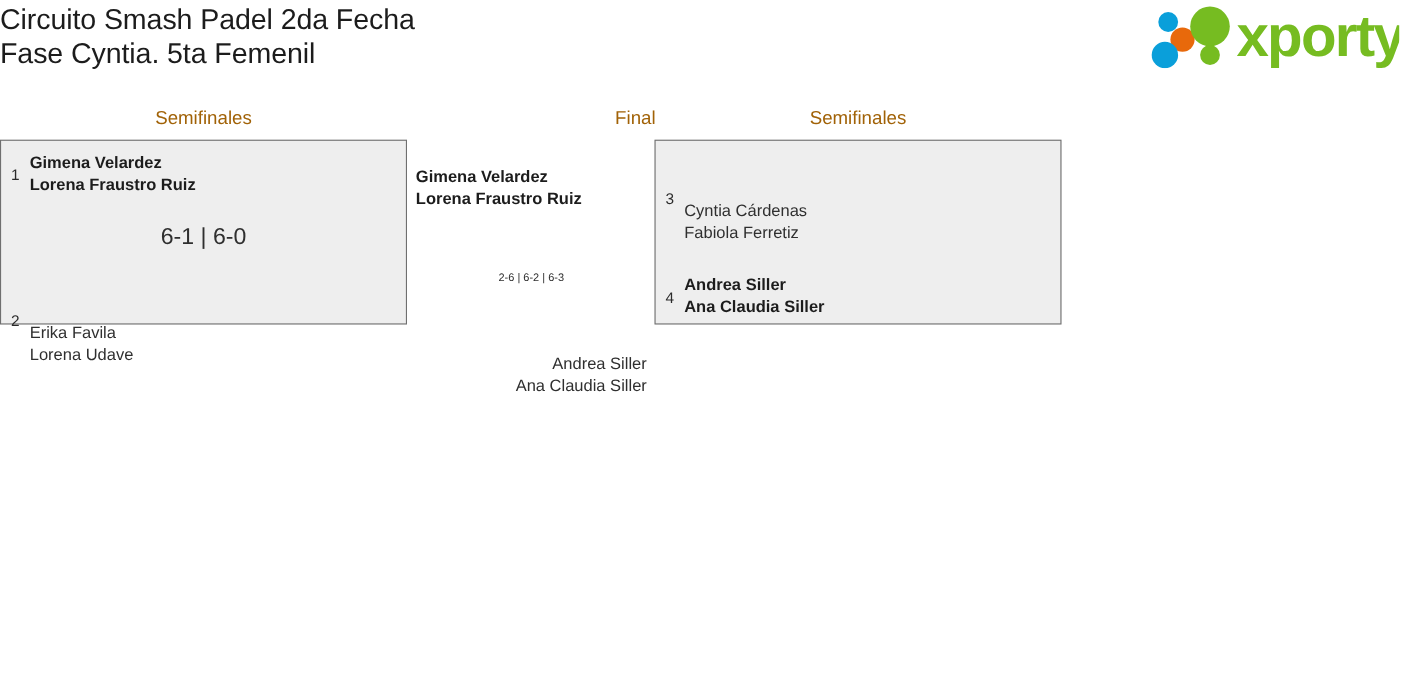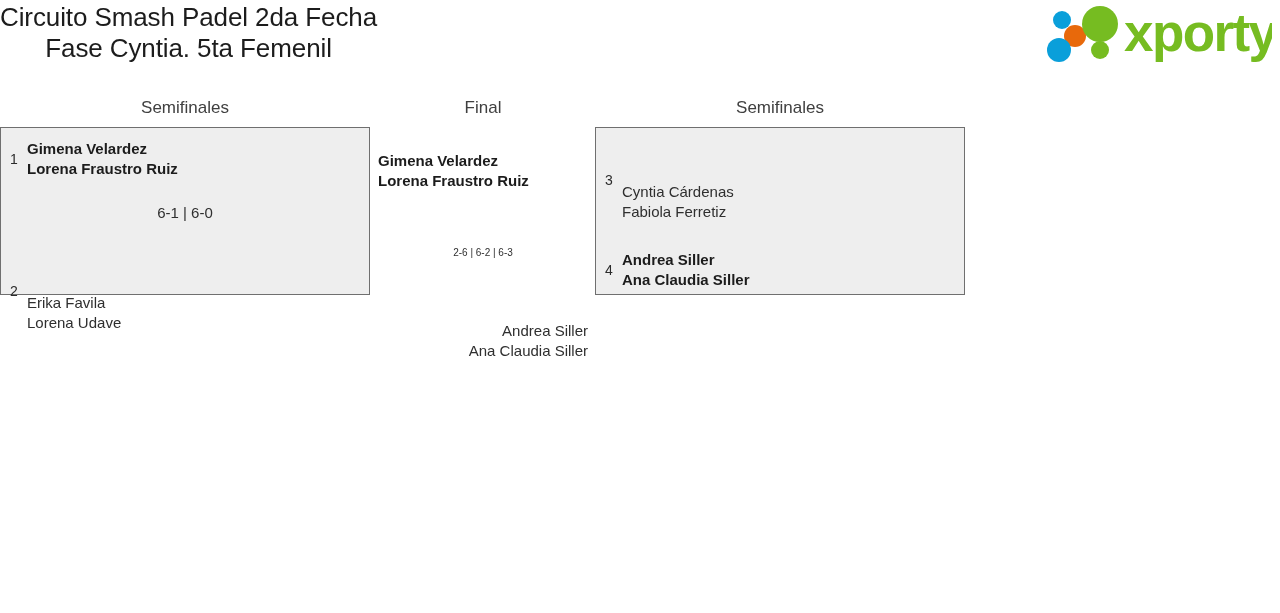--- a/index.html
+++ b/index.html
@@ -23,21 +23,20 @@
     top: 2px;
     font-size: 26px;
     line-height: 31px;
     font-weight: 400;
     color: #1c1c1c;
     letter-spacing: -0.1px;
     white-space: nowrap;
   }
   #tournament-title .title-line {
     display: block;
-    text-align: center;
   }
 
   
   #brand-logo {
     position: absolute;
     right: 8px;
     top: 4px;
     width: 228px;
     height: 58px;
   }
@@ -45,26 +44,26 @@
     display: block;
     width: 228px;
     height: 58px;
   }
 
   
   .round-header {
     position: absolute;
     font-size: 17px;
     font-weight: 400;
-    color: #404040;
+    color: #a16207;
     text-align: center;
     top: 98px;
   }
   #round-header-left  { left: 0px;   width: 370px; }
-  #round-header-final { left: 370px; width: 226px; }
+  #round-header-final { left: 370px; width: 226px; text-align: right; }
   #round-header-right { left: 595px; width: 370px; }
 
   
   .match-box {
     position: absolute;
     background: #eeeeee;
     border: 1px solid #6f6f6f;
     box-sizing: border-box;
     top: 127px;
     height: 168px;
@@ -102,21 +101,21 @@
   .winner .team-names { font-weight: 700; }
   .loser  .team-names { font-weight: 400; color: #2f2f2f; margin-top: 43px; }
 
   
   .match-score {
     position: absolute;
     left: 0;
     right: 0;
     top: 76px;
     text-align: center;
-    font-size: 15px;
+    font-size: 21px;
     font-weight: 400;
     color: #2f2f2f;
   }
 
   
   #match-final {
     position: absolute;
     left: 370px;
     top: 127px;
     width: 226px;

